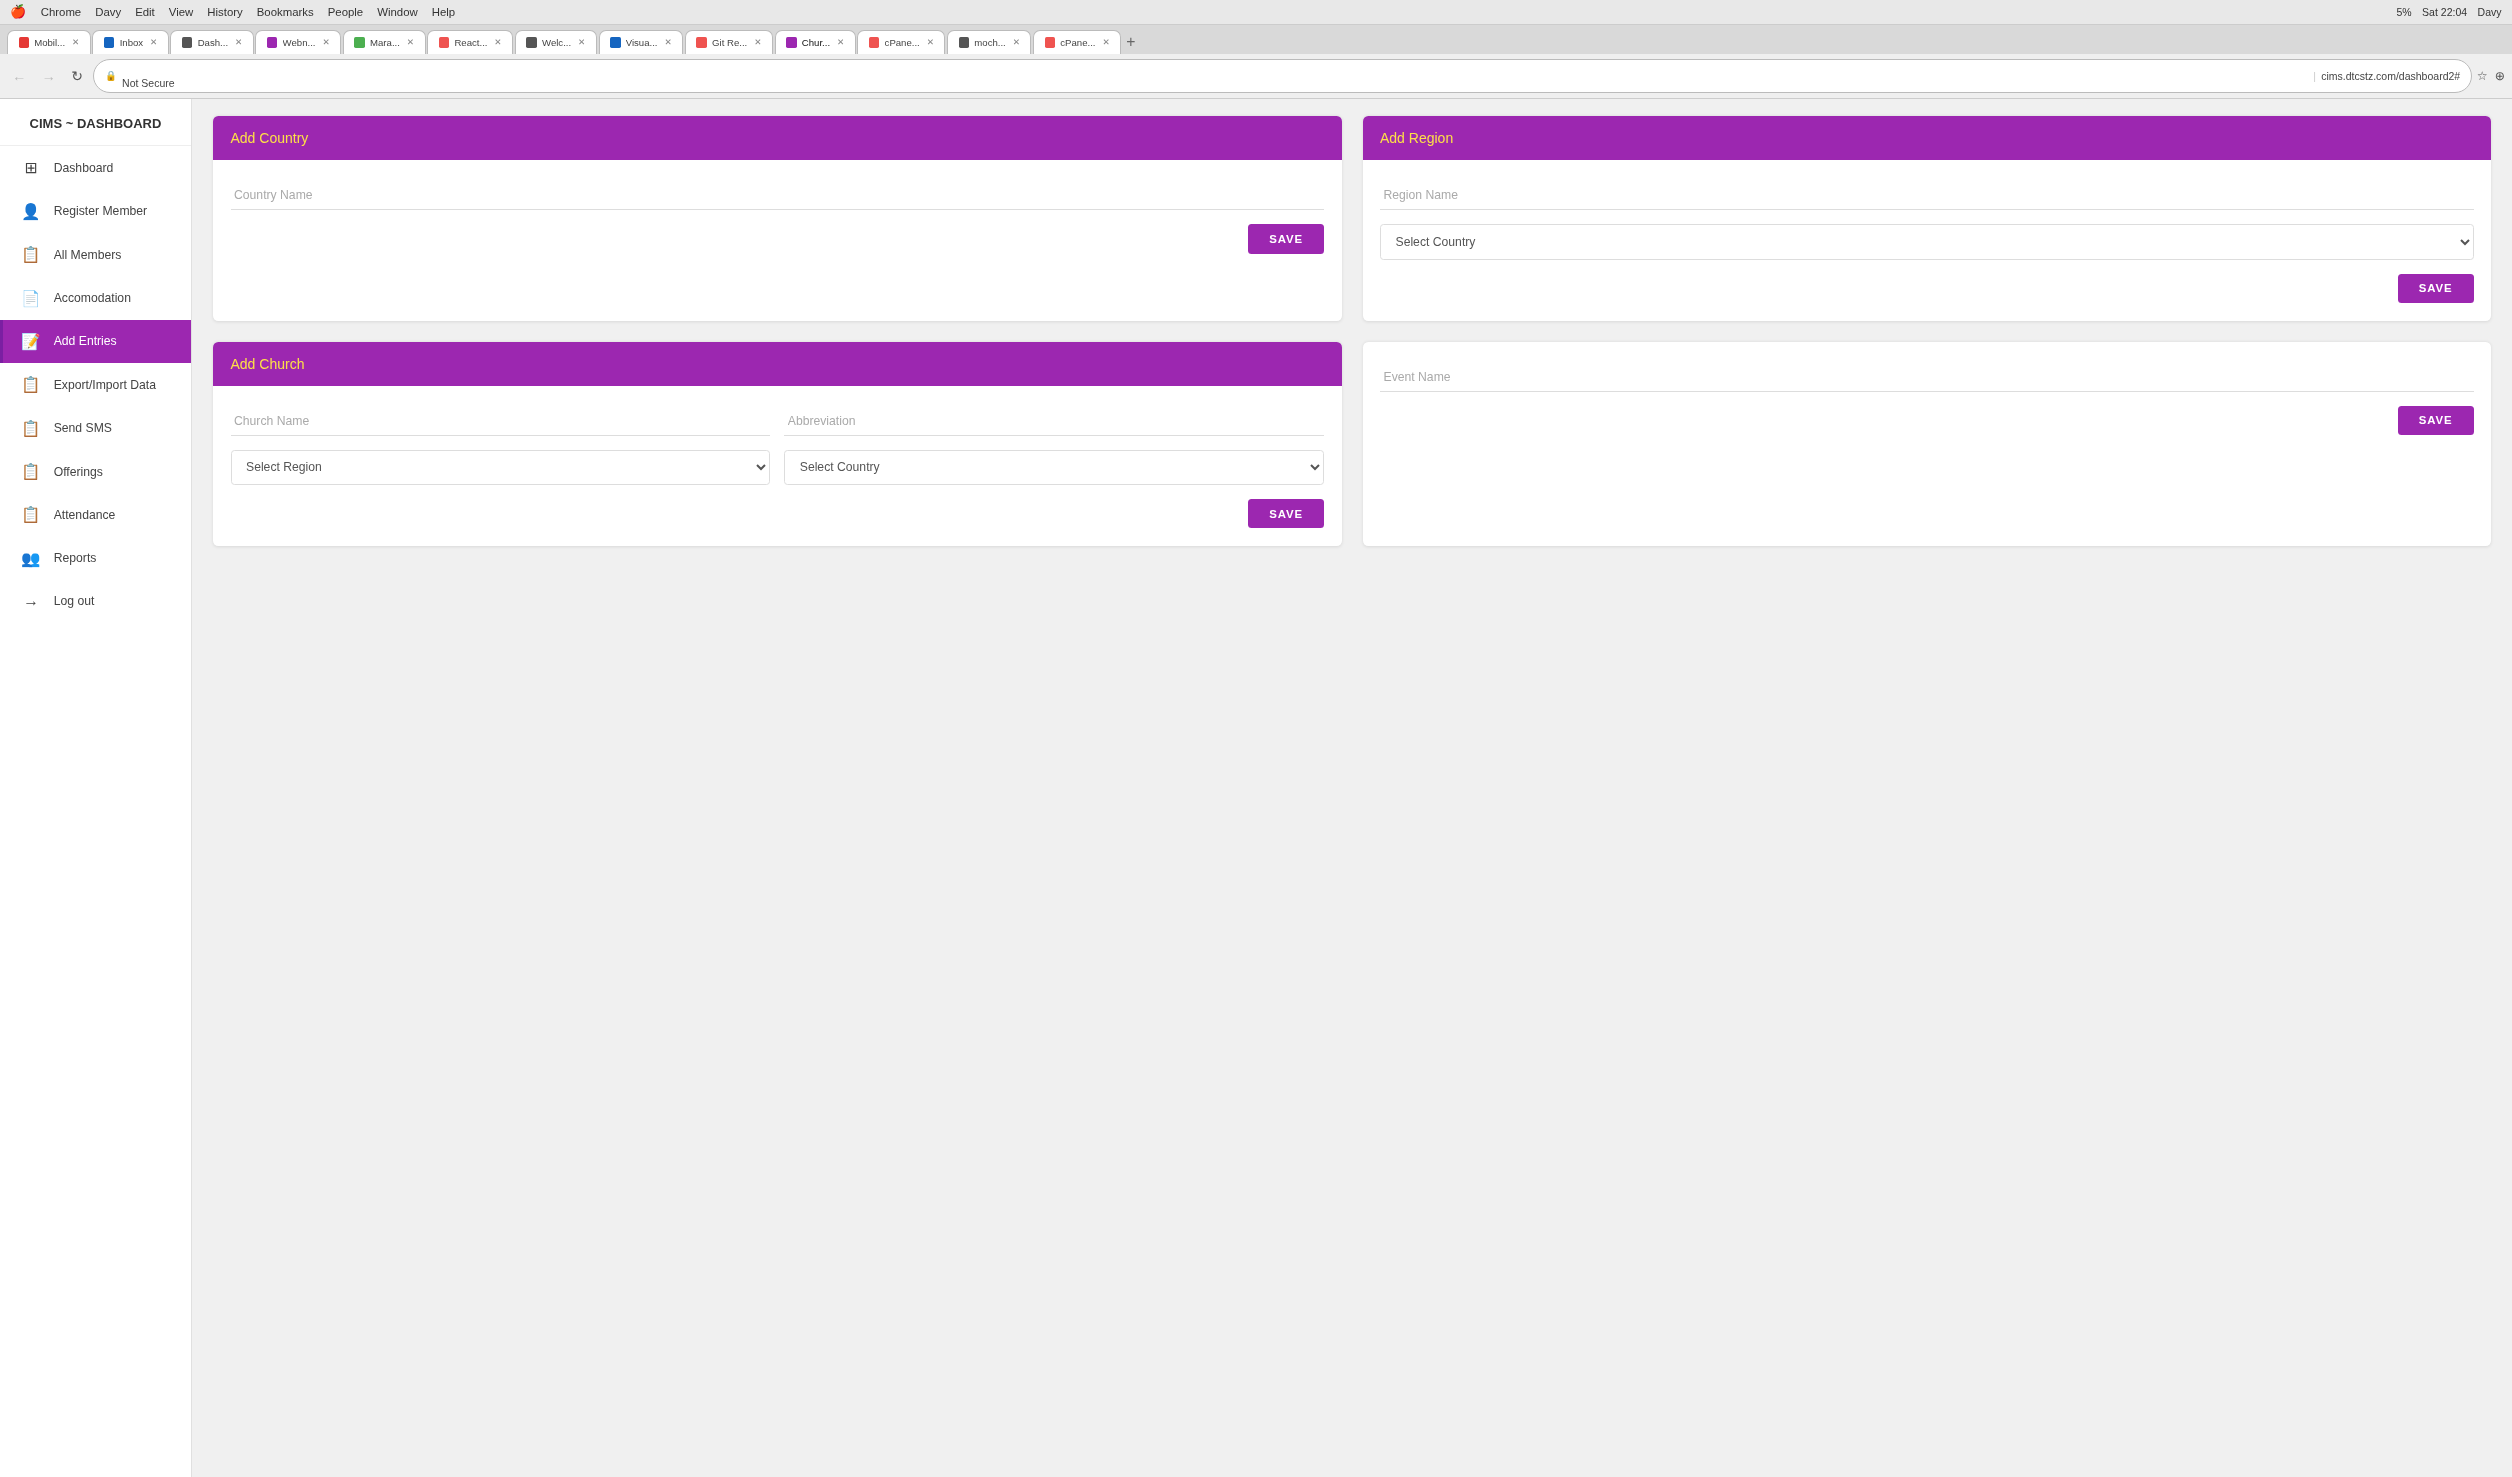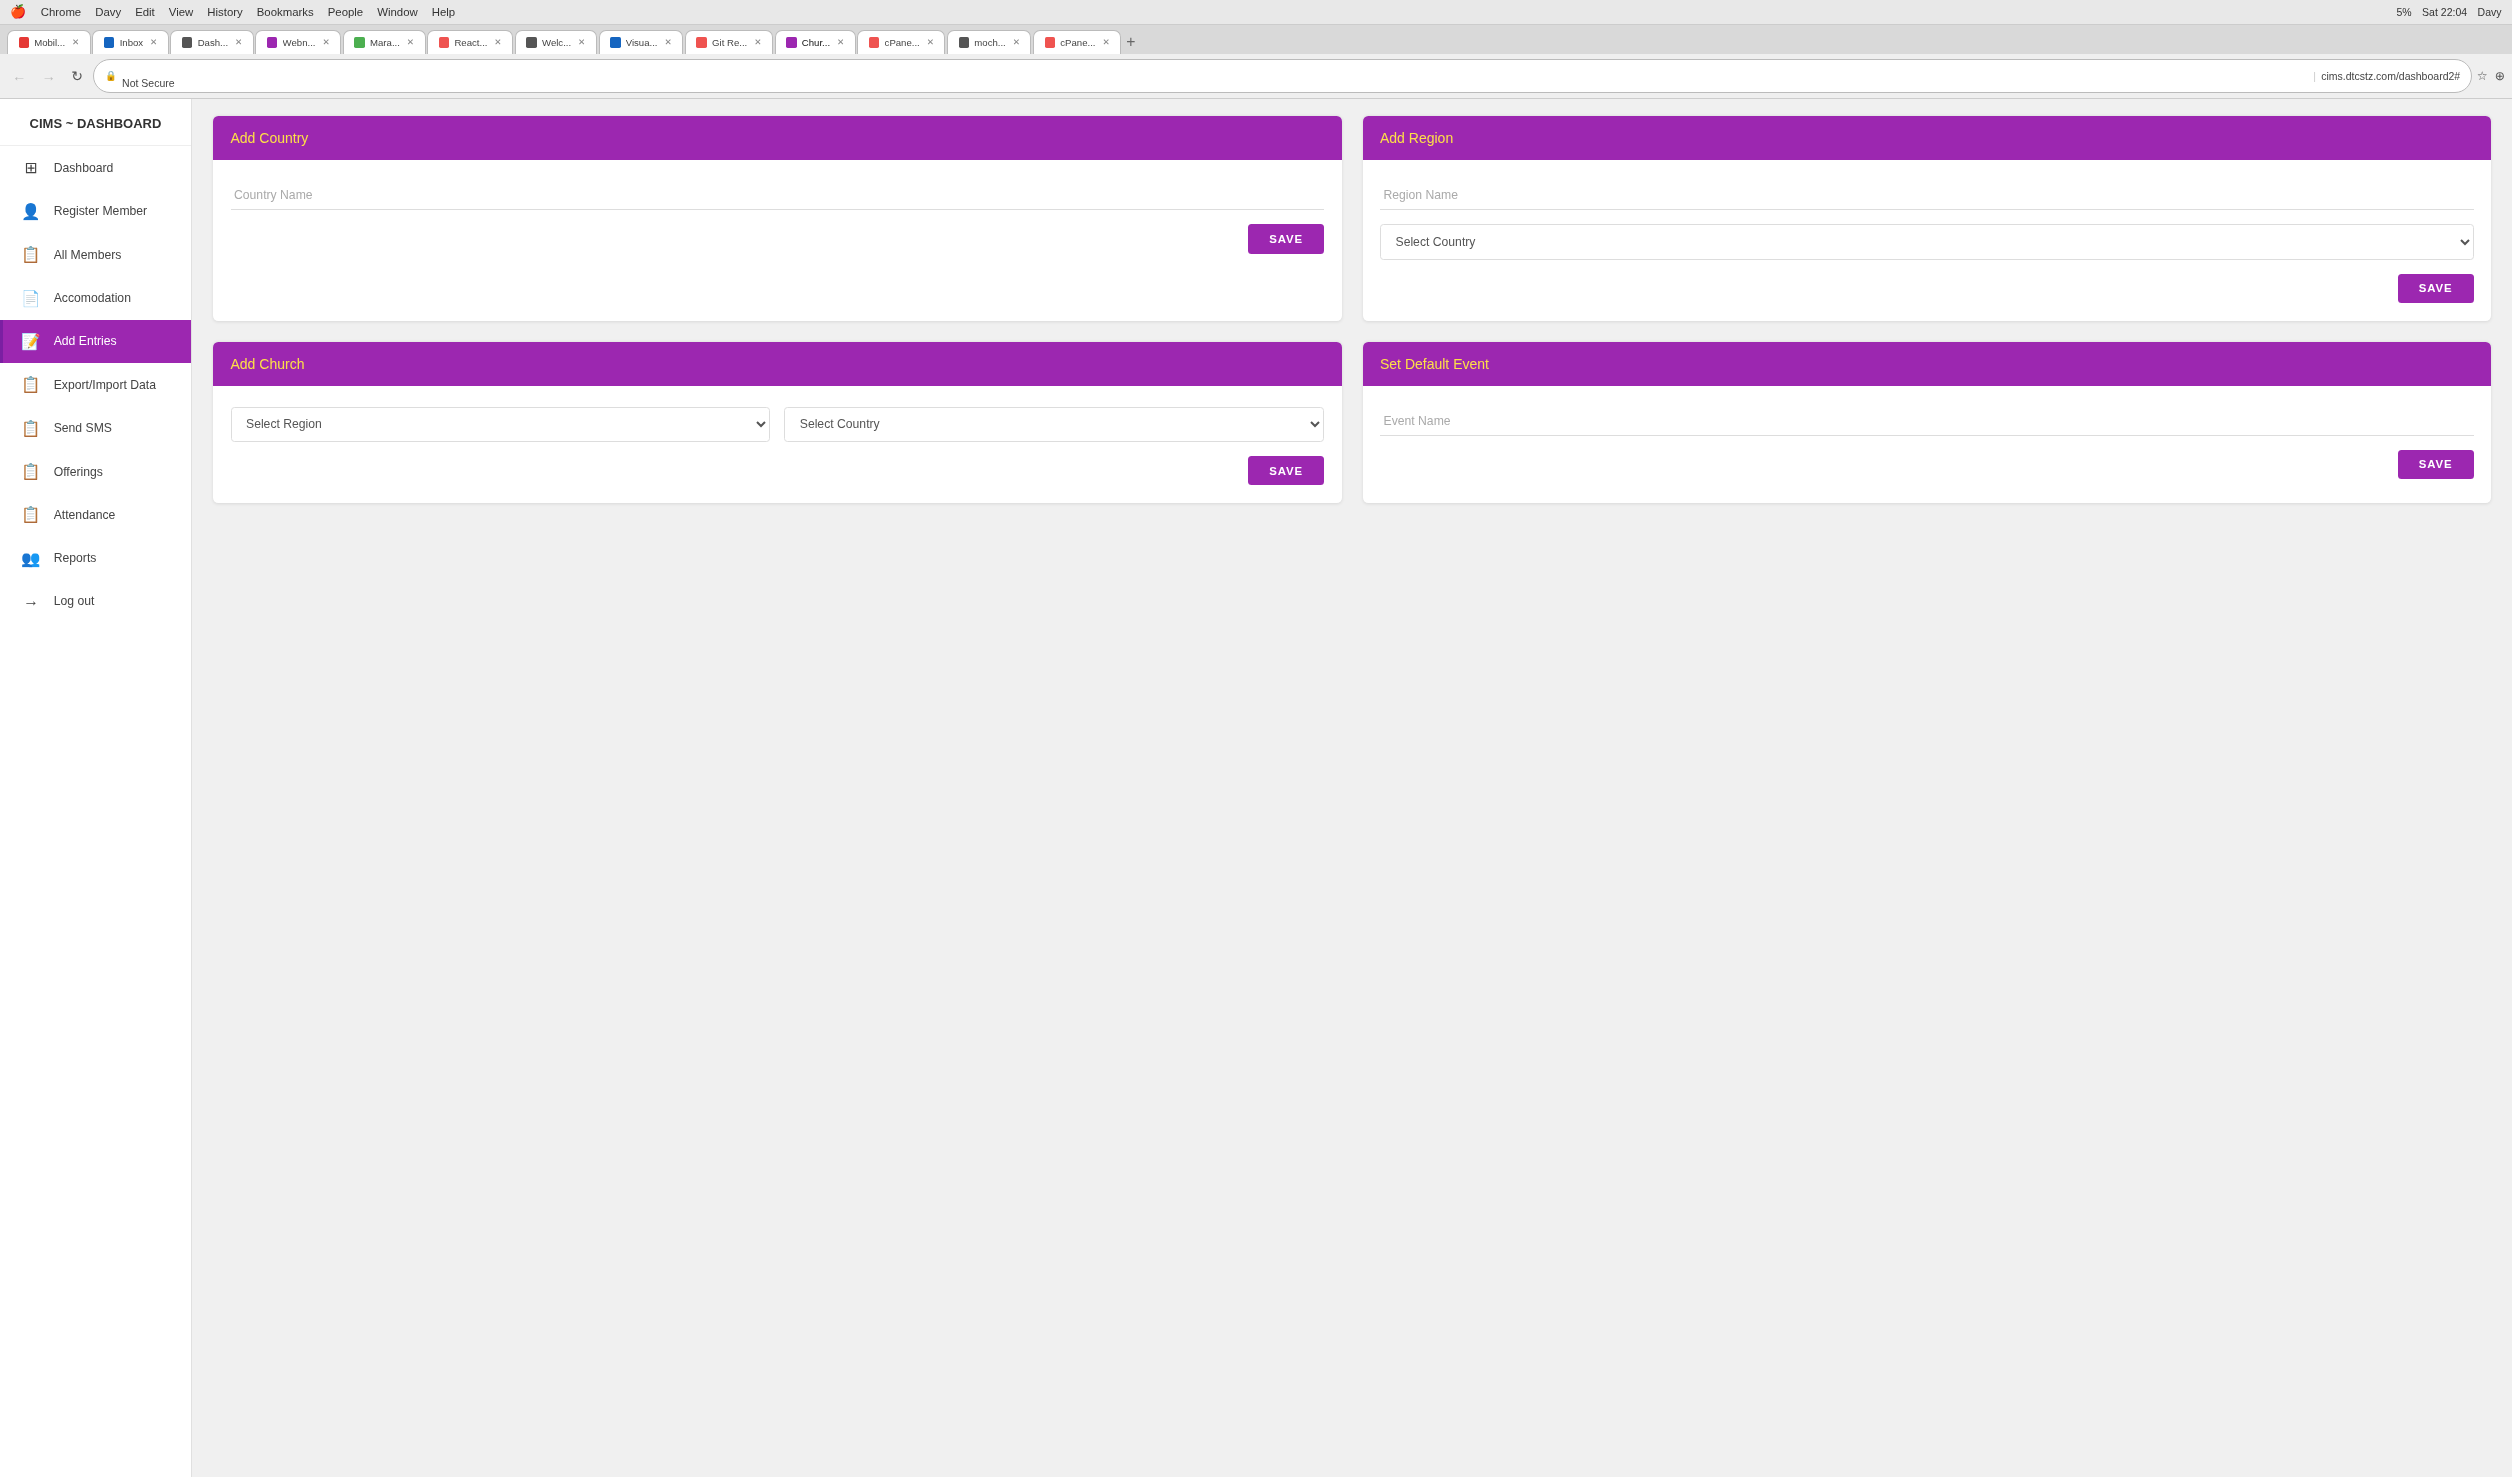--- a/index.html
+++ b/index.html
@@ -407,35 +407,36 @@
           <button class="save-btn">SAVE</button>
         </div>
       </div>
 
       <div class="card">
         <div class="card-header">
           <span>Add Church</span>
         </div>
         <div class="card-body clearfix">
           <div class="form-row">
+            <input type="text" class="form-field" placeholder="Church Name" style="">
+            <input type="text" class="form-field" placeholder="Abbreviation" style="">
+          </div>
+          <div class="form-row">
             <select class="form-select">
               <option value="">Select Region</option>
             </select>
             <select class="form-select">
               <option value="">Select Country</option>
             </select>
           </div>
           <button class="save-btn">SAVE</button>
         </div>
       </div>
 
       <div class="card">
-        <div class="card-header">
-          <span>Set Default Event</span>
-        </div>
         <div class="card-body clearfix">
           <input type="text" class="form-field" placeholder="Event Name" style="">
           <button class="save-btn">SAVE</button>
         </div>
       </div>
 
     </div>
   </main>
 </div>
 

